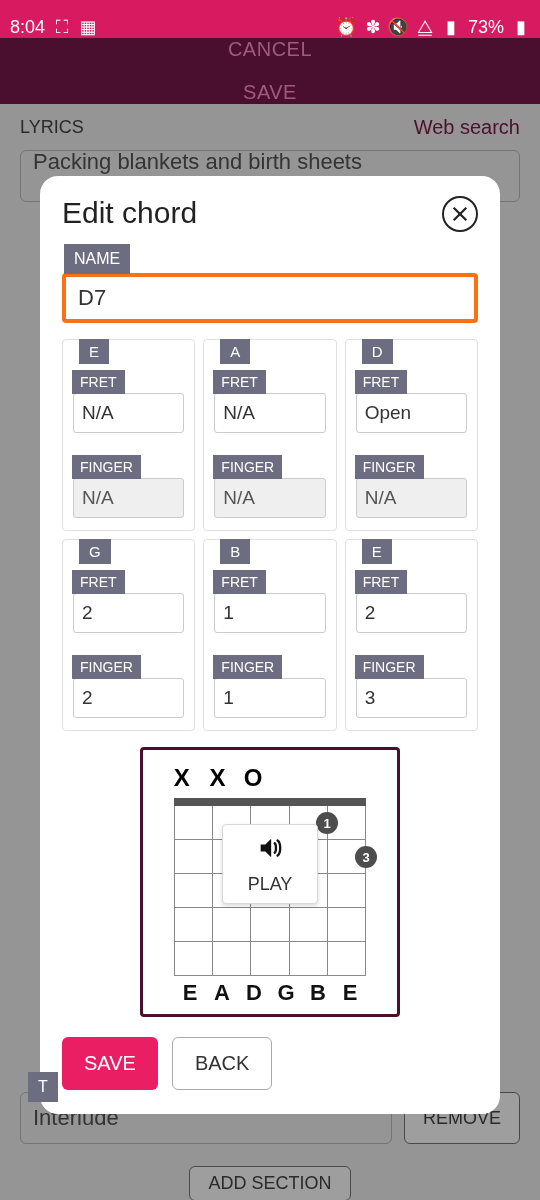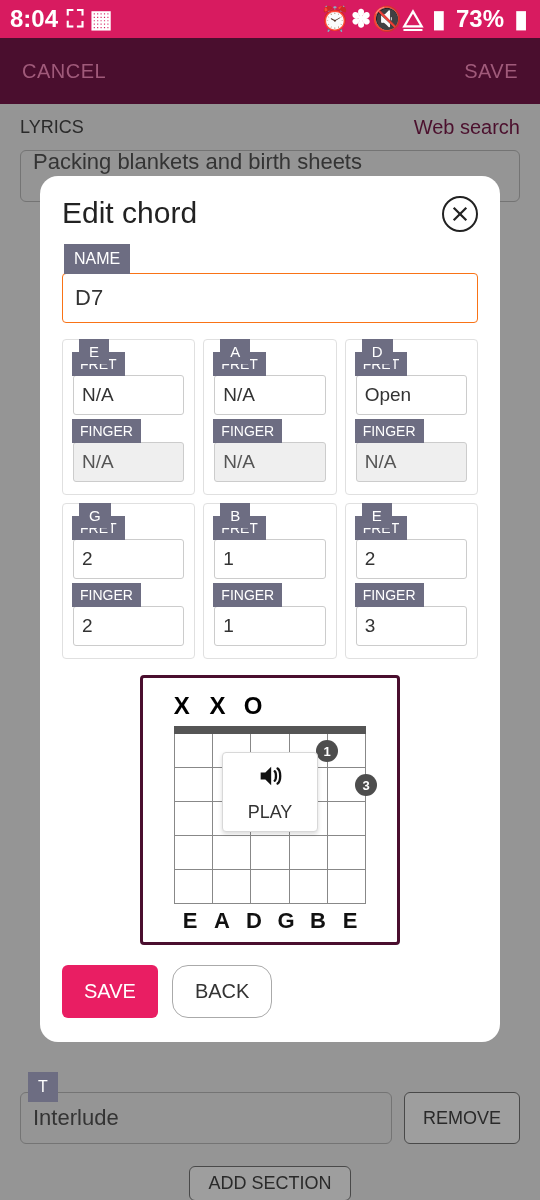--- a/index.html
+++ b/index.html
@@ -1,25 +1,25 @@
 <!DOCTYPE html>
 <html><head>
 <meta charset="utf-8">
 <style>
   * { box-sizing: border-box; margin: 0; padding: 0; }
   html, body { width: 540px; height: 1200px; font-family: -apple-system, Helvetica, Arial, sans-serif; overflow: hidden; }
   body { position: relative; background: #f0f0f0; }
 
   
-  .status-bar { height: 38px; background: #d81b60; color: #fff; display: flex; align-items: center; justify-content: space-between; padding: 0 10px; font-size: 24px; font-weight: 700; }
+  .status-bar { height: 38px; background: #d81b60; color: #fff; display: flex; align-items: flex-end; justify-content: space-between; padding: 0 10px; font-size: 18px; font-weight: 400; }
   .status-left, .status-right { display: flex; align-items: center; gap: 8px; }
   .ico { width: 18px; display: inline-flex; justify-content: center; }
 
   
-  .app-header { height: 66px; background: #4a0e2e; color: #a05a7a; display: flex; align-items: center; justify-content: space-between; padding: 0 22px; }
+  .app-header { height: 66px; background: #4a0e2e; color: #a05a7a; display: flex; align-items: center; justify-content: space-between; padding: 0 22px; flex-direction: column; }
   .app-header .title { color: #a05a7a; font-size: 28px; }
   .app-header .btn { font-size: 20px; letter-spacing: .5px; }
 
   
   .page { position: absolute; top: 104px; left: 0; right: 0; bottom: 0; background: #f0f0f0; padding: 0 20px 20px; }
   .row-head { display: flex; justify-content: space-between; align-items: center; height: 46px; font-size: 18px; color: #444;}
   .row-head a { color: #7a1b4a; font-size: 20px; }
   .big-input { height: 52px; border: 1px solid #bbb; border-radius: 6px; padding: 0 12px; width: 100%; font-size: 22px; color: #555; overflow: hidden; display: flex; align-items: flex-start; padding-top:0;}
   .big-input.clip { line-height: 22px; padding-top: 0; }
   .tag-label { background:#6d6d82; color:#fff; padding:6px 10px; font-size:16px; display:inline-block; position:relative; z-index:2;}
@@ -33,26 +33,26 @@
 
   
   .modal { position: absolute; left: 40px; right: 40px; top: 176px; background: #fff; border-radius: 18px; padding: 20px 22px 24px; }
   .modal-header { display: flex; justify-content: space-between; align-items: flex-start; }
   .modal-title { font-size: 30px; font-weight: 400; color: #222; }
   .close-circle { width: 36px; height: 36px; border: 2.5px solid #222; border-radius: 50%; display:flex; align-items:center; justify-content:center; font-size: 22px; }
   .close-circle svg { width: 18px; height: 18px; }
 
   .field-block { margin-top: 12px; }
   .field-block .tag-label { margin-left: 2px; margin-bottom: -1px; }
-  .field-input { width: 100%; height: 50px; border: 1px solid #f97316; border-radius: 4px; padding: 0 12px; font-size: 22px; color: #333; background:#fff;}
+  .field-input { width: 100%; height: 50px; border: 4px solid #f97316; border-radius: 4px; padding: 0 12px; font-size: 22px; color: #333; background:#fff;}
 
   .strings-grid { display: grid; grid-template-columns: 1fr 1fr 1fr; gap: 8px; margin-top: 16px; }
   .string-card { border: 1px solid #e0e0e0; border-radius: 4px; padding: 8px 10px 12px; position: relative; }
   .string-card .tag-label { position: absolute; top: -1px; left: 16px; padding: 4px 10px; font-size: 15px;}
-  .subfield { margin-top: 4px; }
+  .subfield { margin-top: 22px; }
   .subfield .sub-tag { background:#6d6d82; color:#fff; padding: 4px 8px; font-size: 14px; display:inline-block; margin-left: -1px;}
   .subfield .sub-input { width:100%; height:40px; border:1px solid #ccc; border-radius:3px; margin-top:-1px; padding: 0 8px; font-size: 19px; color:#333; background:#fff; display:flex; align-items:center;}
   .subfield .sub-input.disabled { background:#efefef; color:#555;}
   .subfield + .subfield { }
 
   
   .diagram-wrap { margin: 16px auto 0; width: 260px; border: 3px solid #4a0e2e; border-radius: 4px; padding: 14px 10px 8px; position: relative; display:flex; flex-direction:column; align-items:center;}
   .diagram-top { display:flex; gap: 16px; font-size: 24px; font-weight: 700; height: 28px; width: 200px; justify-content: flex-start; padding-left: 2px;}
   .diagram-top span { width: 22px; text-align:center;}
   .fretboard { width: 192px; margin-top: 6px; position:relative;}
@@ -63,21 +63,21 @@
   .string-col:first-child { border-left: 1.5px solid #888;}
   .dot { position:absolute; width:22px; height:22px; border-radius:50%; background:#4d4d4d; color:#fff; font-size:13px; font-weight:700; display:flex; align-items:center; justify-content:center;}
   .string-names { display:flex; width:192px; margin-top:4px; font-size:22px; font-weight:700; color:#111;}
   .string-names span { flex:1; text-align:center;}
   .play-btn { position:absolute; top: 74px; left: 50%; transform:translateX(-50%); width: 96px; height: 80px; background:#fff; border:1px solid #d8d8d8; box-shadow: 0 2px 4px rgba(0,0,0,.15); border-radius:4px; display:flex; flex-direction:column; align-items:center; justify-content:center; gap:12px;}
   .play-btn svg { width:28px; height:28px;}
   .play-btn .lbl { font-size:18px; color:#333;}
 
   .modal-actions { display:flex; gap: 14px; margin-top: 20px;}
   .btn-pink { background:#e91e63; color:#fff; border:none; border-radius:6px; padding: 14px 22px; font-size: 20px;}
-  .btn-white { background:#fff; color:#333; border:1.5px solid #aaa; border-radius:16px; padding: 14px 22px; font-size: 20px;}
+  .btn-white { background:#fff; color:#333; border:1.5px solid #aaa; border-radius:6px; padding: 14px 22px; font-size: 20px;}
 
 </style>
 </head>
 <body>
 
 <div class="status-bar">
   <div class="status-left">
     <span>8:04</span>
     <span class="ico">⛶</span>
     <span class="ico">▦</span>

